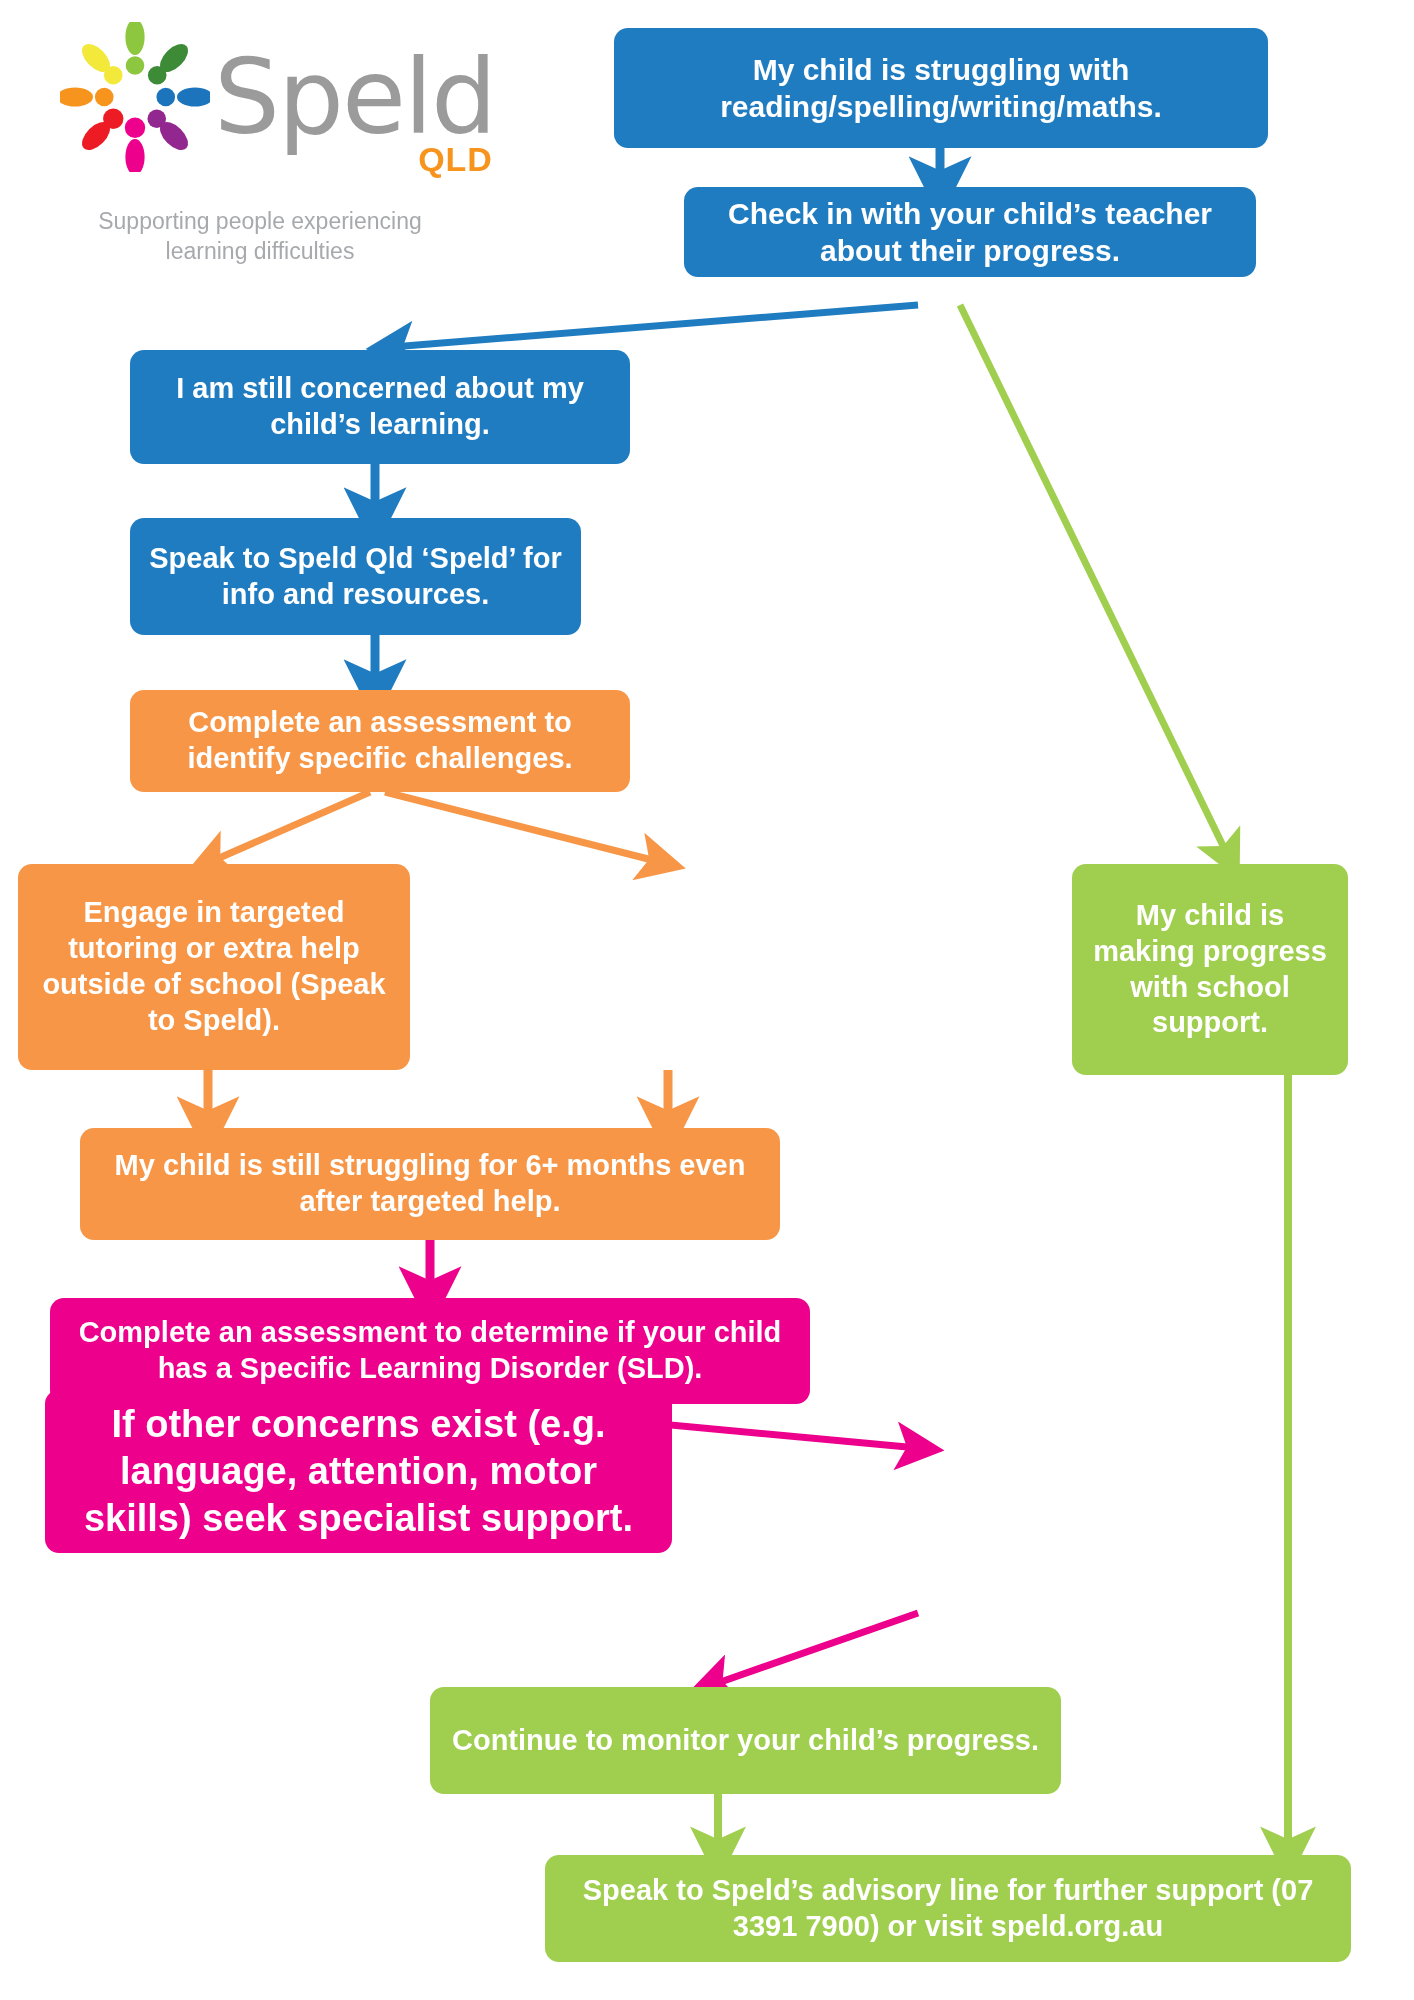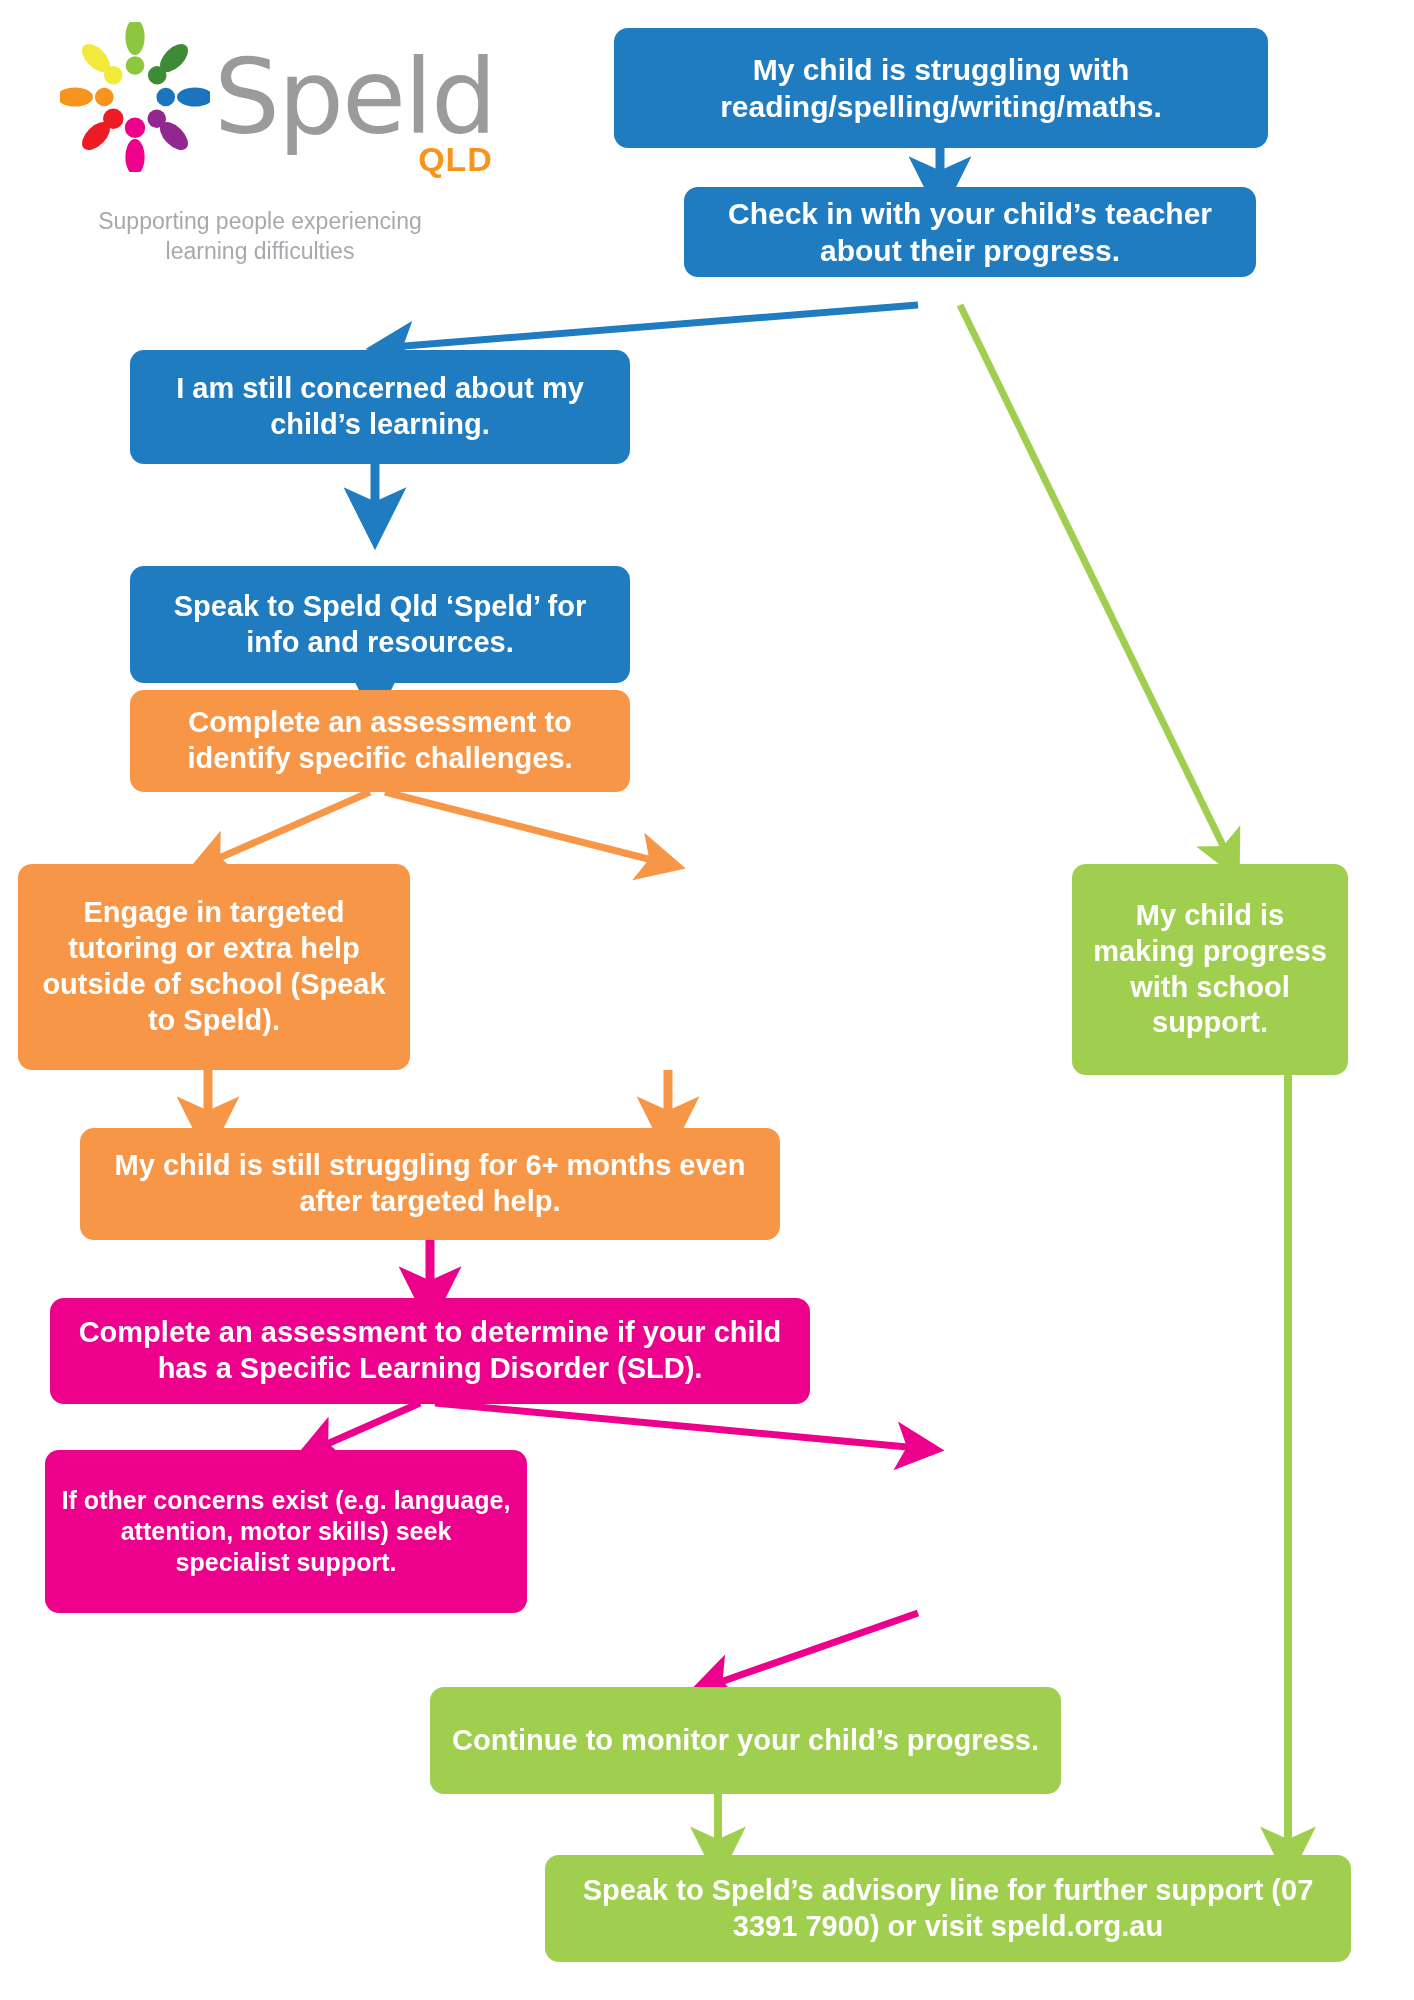--- a/index.html
+++ b/index.html
@@ -118,33 +118,33 @@
     </div>
     <div class="logo-tag">Supporting people experiencing learning difficulties</div>
   </div>
 
   <div class="node blue" style="left:614px;top:28px;width:654px;height:120px;font-size:30px;">My child is struggling with reading/spelling/writing/maths.</div>
 
   <div class="node blue" style="left:684px;top:187px;width:572px;height:90px;font-size:30px;">Check in with your child’s teacher about their progress.</div>
 
   <div class="node blue" style="left:130px;top:350px;width:500px;height:114px;font-size:29px;">I am still concerned about my child’s learning.</div>
 
-  <div class="node blue" style="left:130px;top:518px;width:500px;height:117px;font-size:29px;margin-top:48px;">Speak to Speld Qld ‘Speld’ for info and resources.</div>
+  <div class="node blue" style="left:130px;top:518px;width:451px;height:117px;font-size:29px;">Speak to Speld Qld ‘Speld’ for info and resources.</div>
 
   <div class="node orange" style="left:130px;top:690px;width:500px;height:102px;font-size:29px;">Complete an assessment to identify specific challenges.</div>
 
   <div class="node orange" style="left:18px;top:864px;width:392px;height:206px;font-size:29px;">Engage in targeted tutoring or extra help outside of school (Speak to Speld).</div>
 
 
   <div class="node green" style="left:1072px;top:864px;width:276px;height:211px;font-size:29px;">My child is making progress with school support.</div>
 
   <div class="node orange" style="left:80px;top:1128px;width:700px;height:112px;font-size:29px;">My child is still struggling for 6+ months even after targeted help.</div>
 
   <div class="node pink" style="left:50px;top:1298px;width:760px;height:106px;font-size:29px;">Complete an assessment to determine if your child has a Specific Learning Disorder (SLD).</div>
 
-  <div class="node pink" style="left:45px;top:1450px;width:482px;height:163px;font-size:25px;">If other concerns exist (e.g. language, attention, motor skills) seek specialist support.</div>
+  <div class="node pink" style="left:45px;top:1390px;width:627px;height:163px;font-size:38px;">If other concerns exist (e.g. language, attention, motor skills) seek specialist support.</div>
 
 
   <div class="node green" style="left:430px;top:1687px;width:631px;height:107px;font-size:29px;">Continue to monitor your child’s progress.</div>
 
   <div class="node green" style="left:545px;top:1855px;width:806px;height:107px;font-size:29px;">Speak to Speld’s advisory line for further support (07 3391 7900) or visit speld.org.au</div>
 
 </div>
 
 </body></html>

